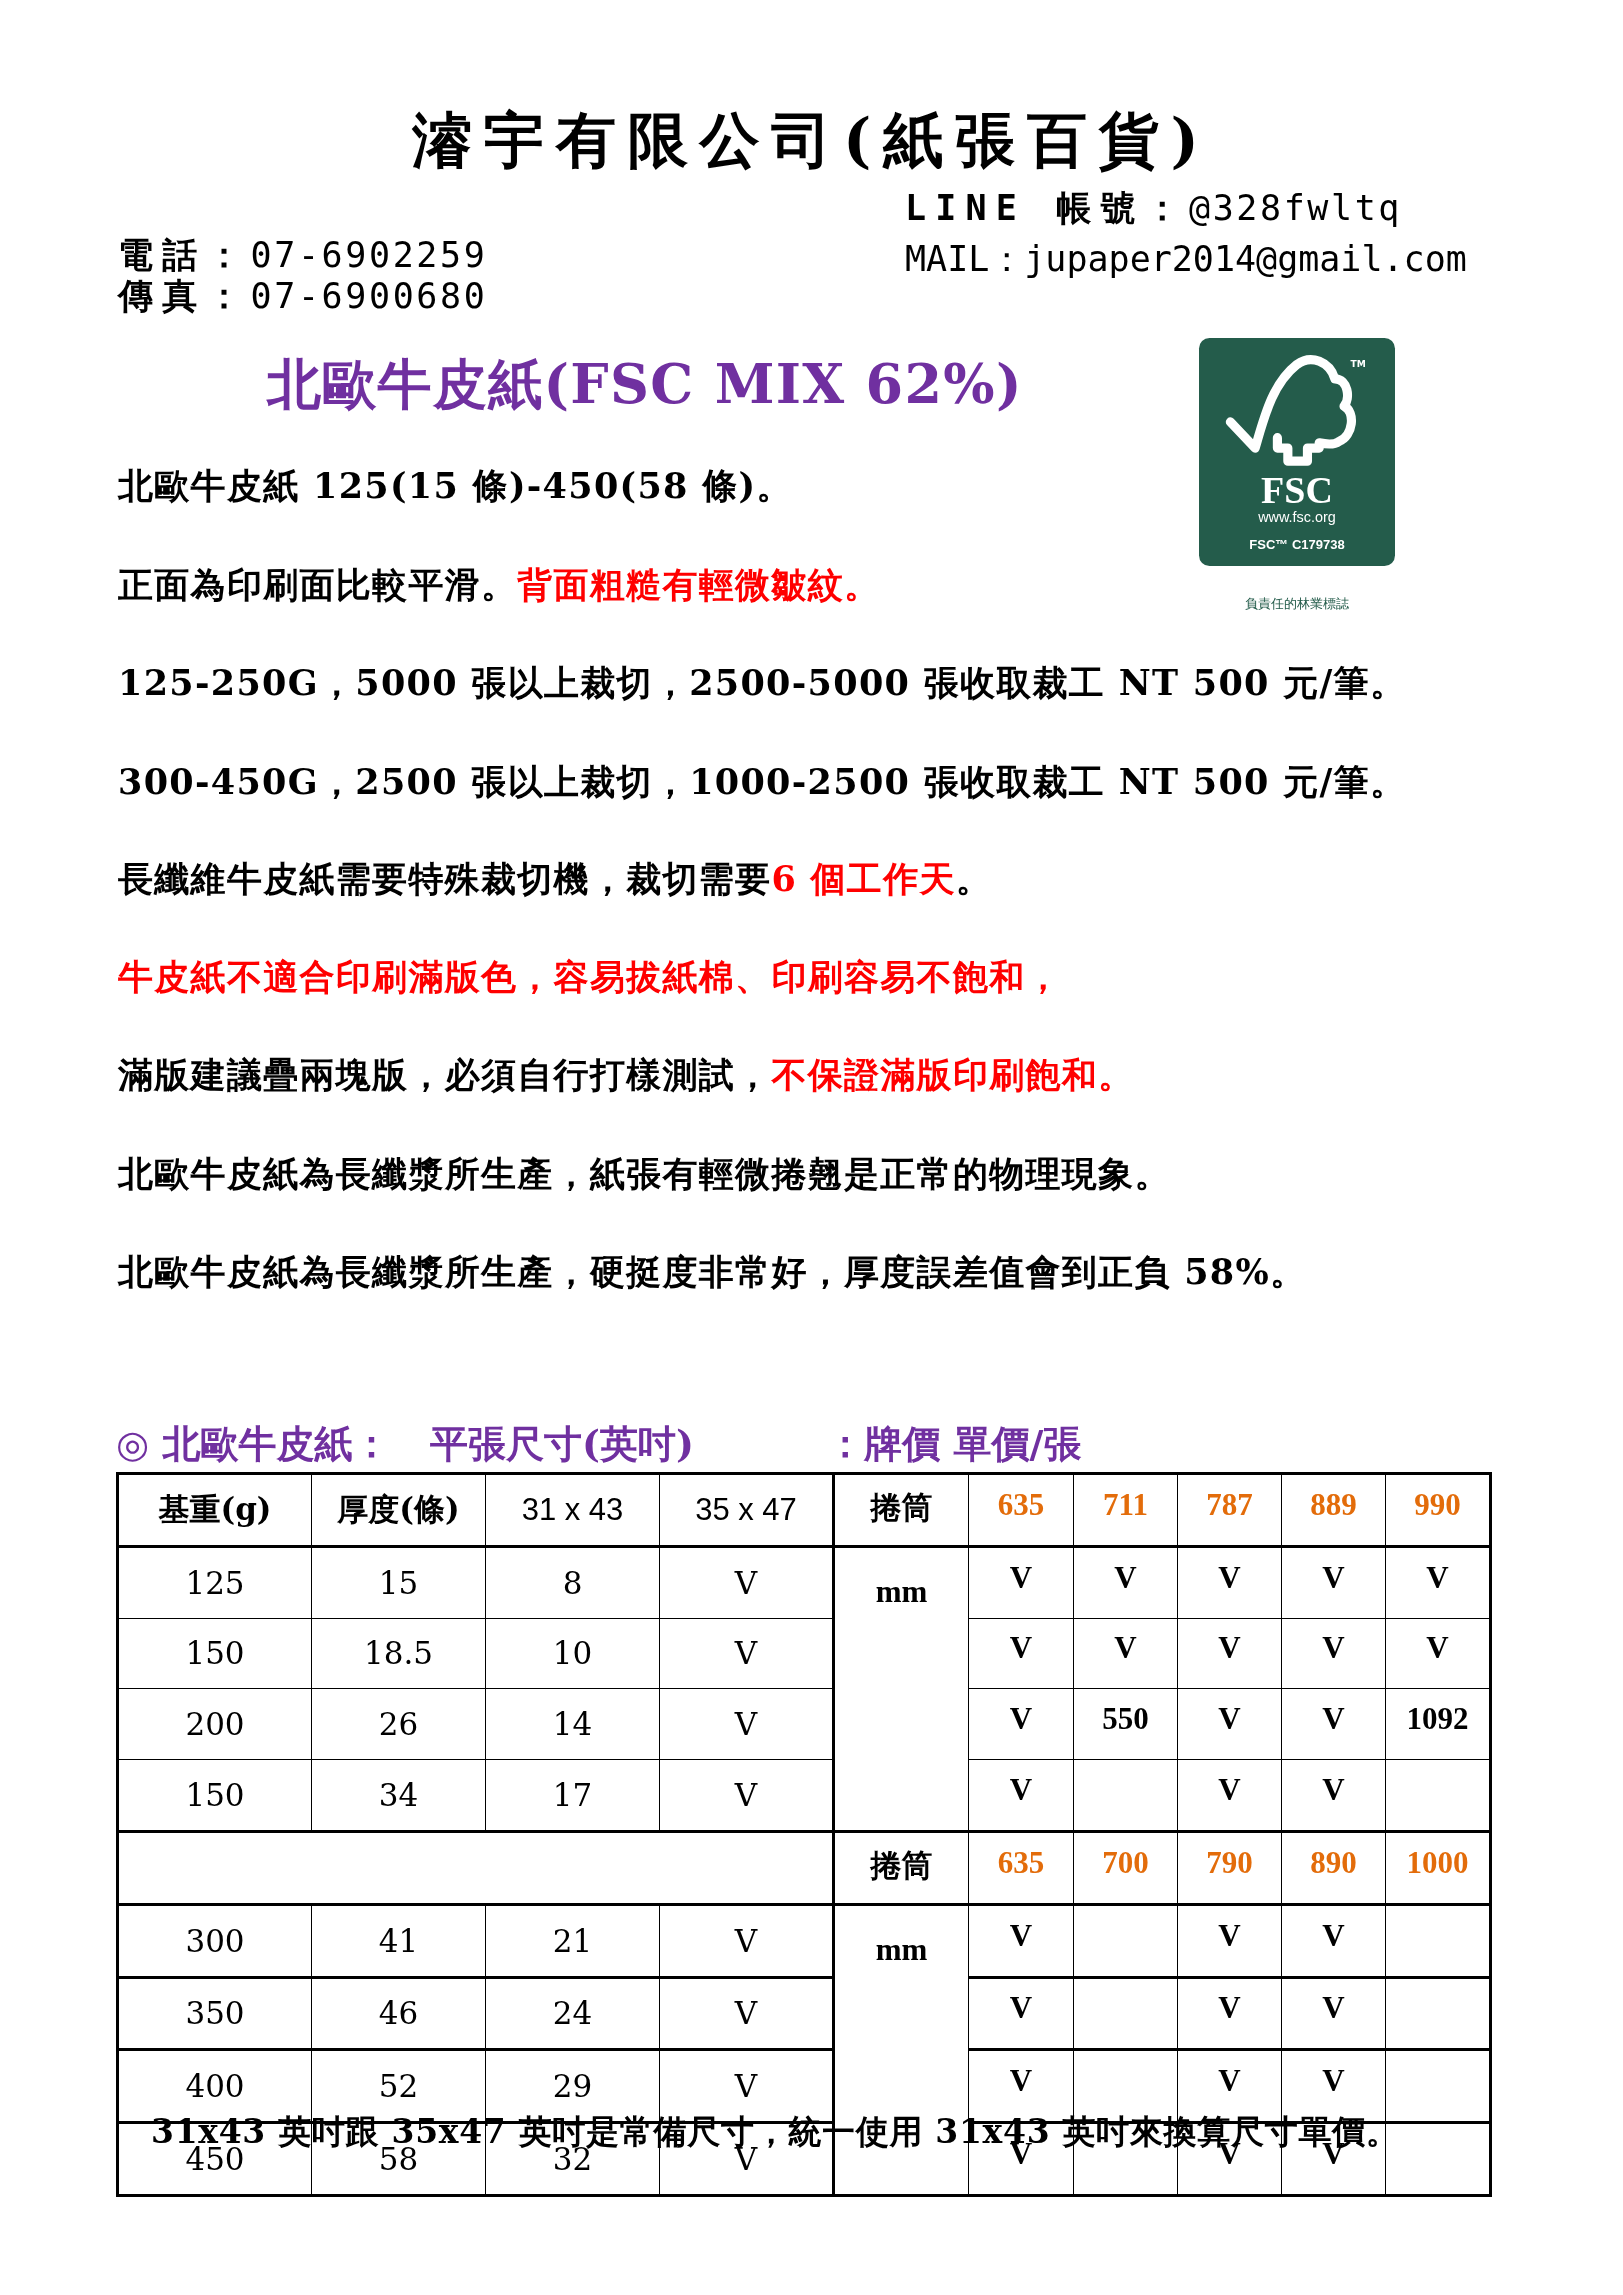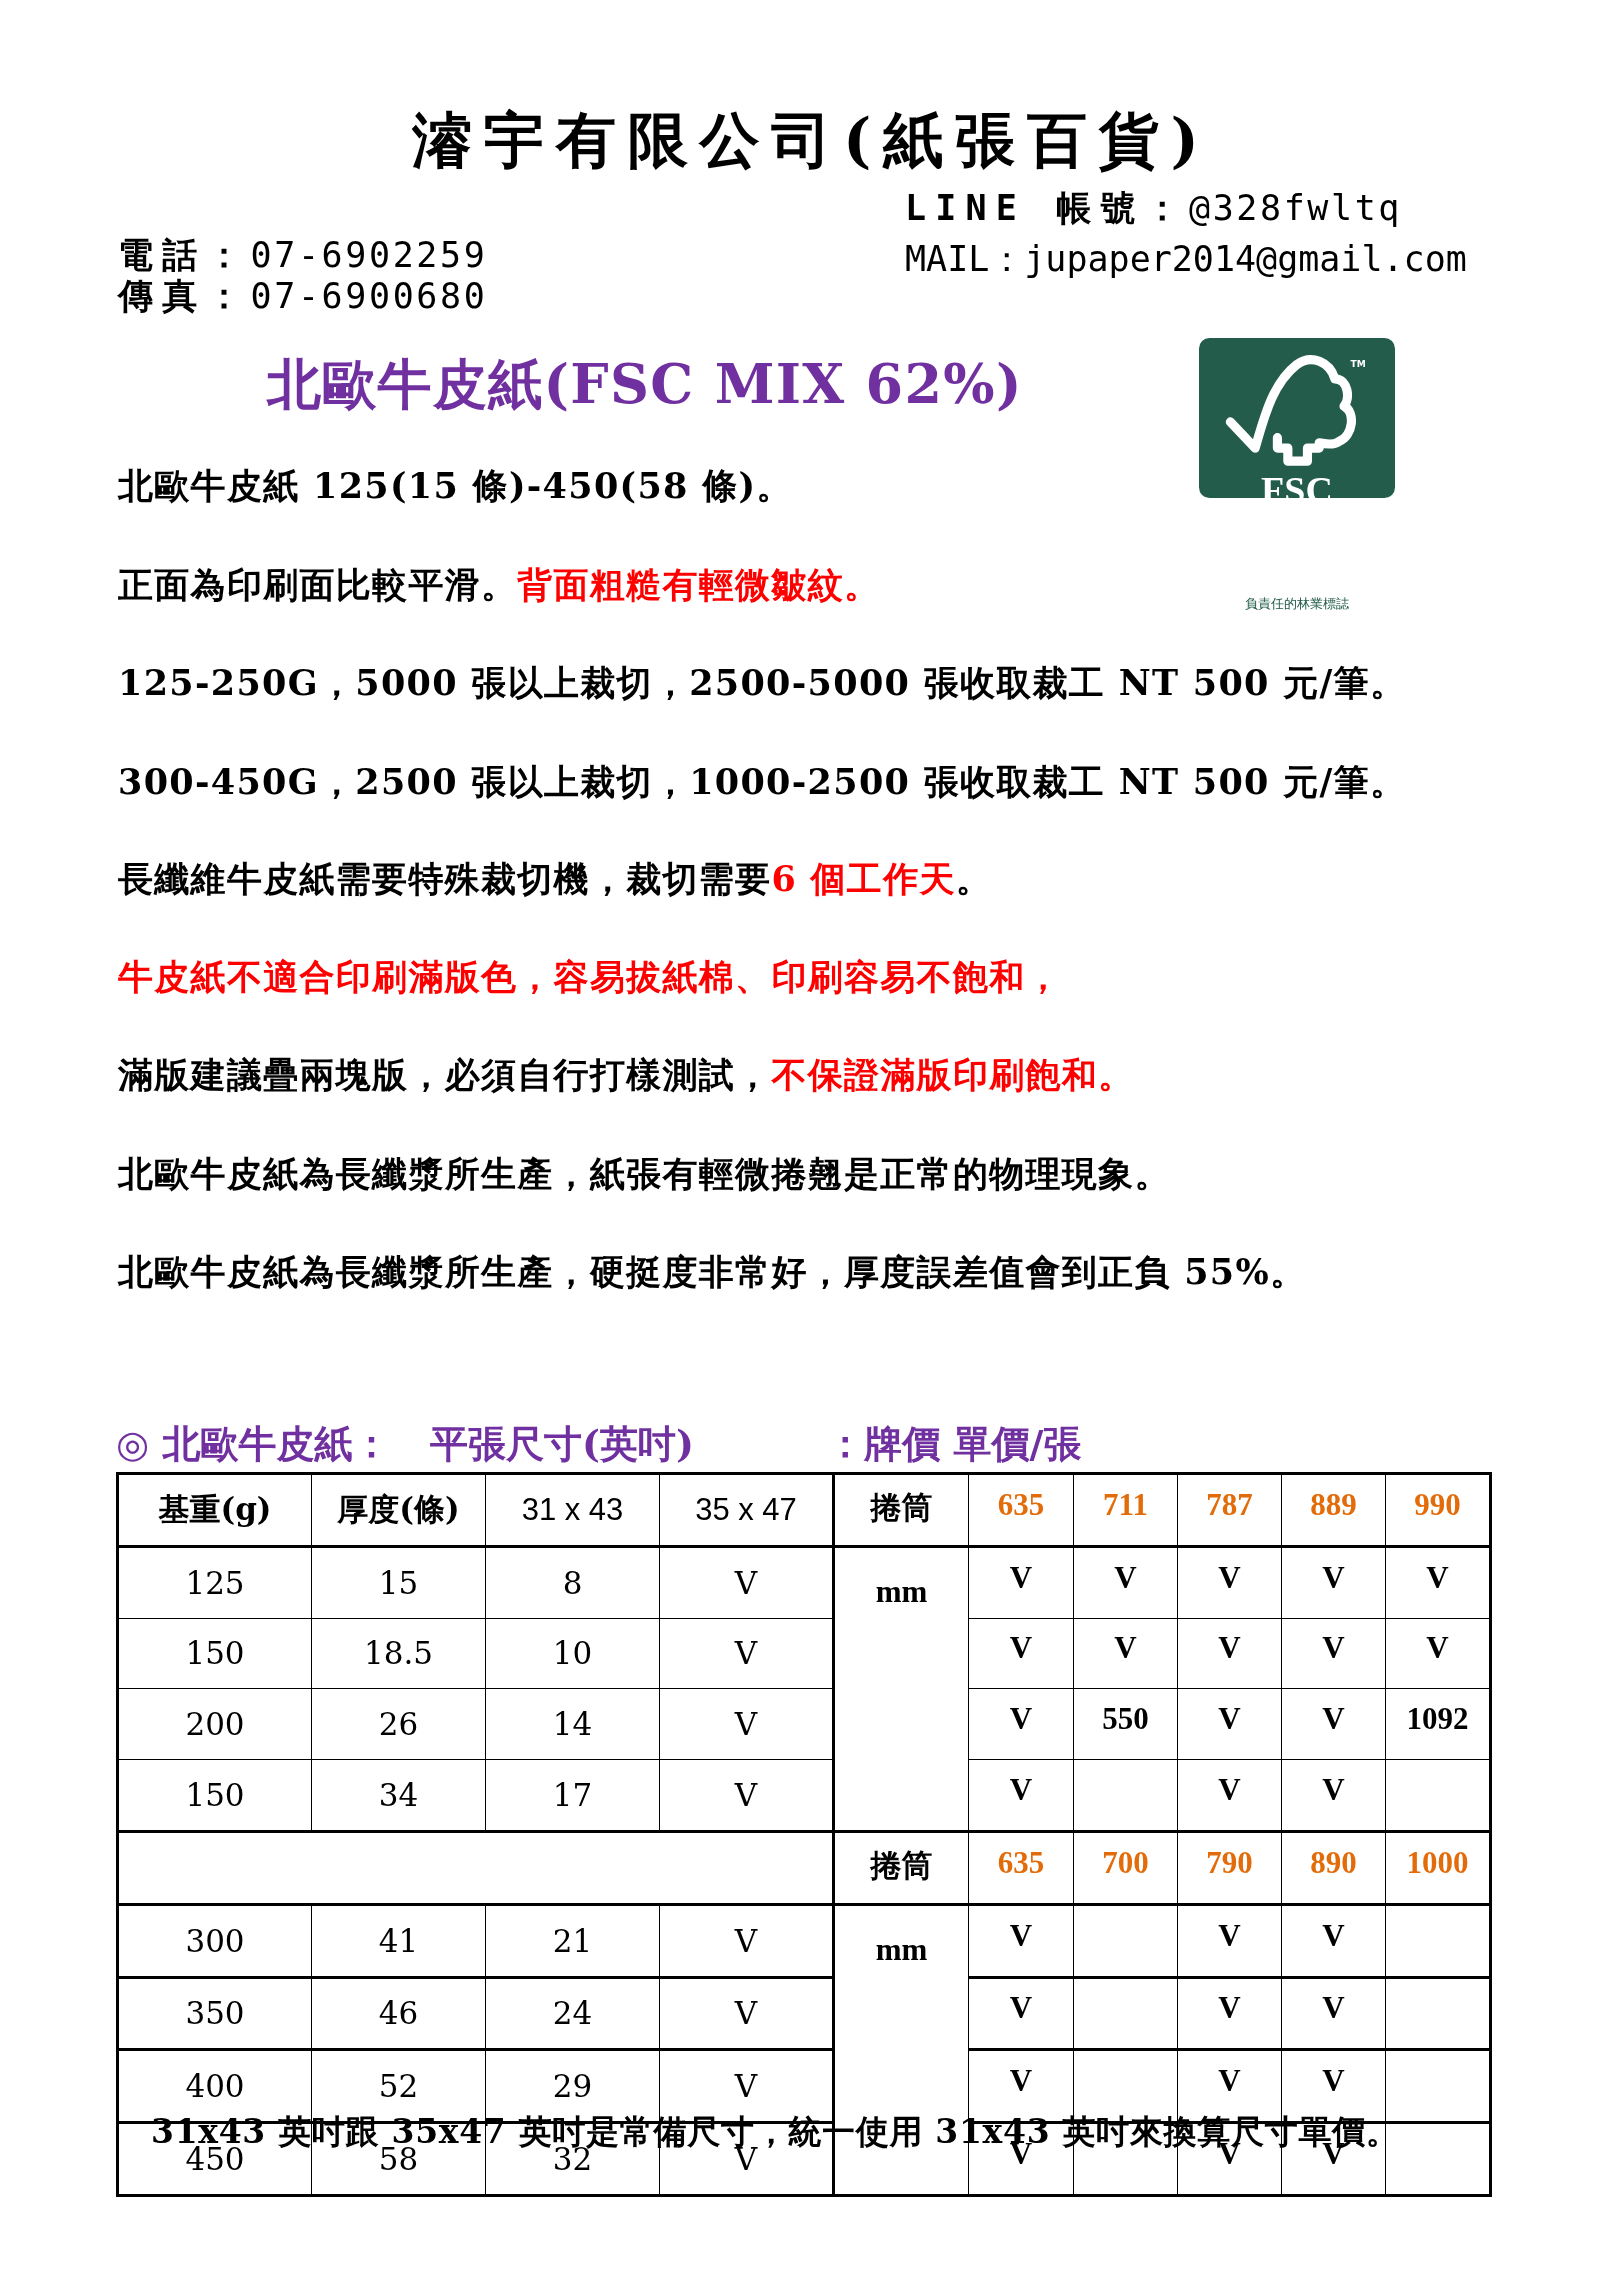--- a/index.html
+++ b/index.html
@@ -8,21 +8,21 @@
   .abs { position: absolute; white-space: nowrap; }
   .company-title { left: 0; width: 1623px; top: 110px; text-align: center;
                    font-size: 60px; font-weight: bold; letter-spacing: 11.8px; line-height: 1; }
   .contact { font-family: "DejaVu Sans Mono", "Liberation Mono", monospace;
              font-size: 35px; line-height: 1; letter-spacing: 2.6px; }
   .contact .lbl { letter-spacing: 9.2px; font-weight: bold; }
   .product-title { left: 267px; top: 357px; font-size: 54px; font-weight: bold;
                    color: #7030a0; line-height: 1; letter-spacing: 1.3px; }
   .line { left: 118px; font-size: 35px; font-weight: bold; line-height: 1; letter-spacing: 1.3px; }
   .red { color: #ff0000; }
-  .logo { left: 1199px; top: 338px; width: 196px; width: 196px; height: 160px;
+  .logo { left: 1199px; top: 338px; width: 196px; width: 196px; height: 228px;
           background: #245c4b; border-radius: 10.5px; }
   .logo svg { position: absolute; left: 0; top: 0; }
   .logo-caption { left: 1199px; top: 595px; width: 196px; text-align: center;
                   font-family: "DejaVu Sans", sans-serif; font-size: 13px; color: #245c4b; }
   .section-title { left: 116px; top: 1425px; font-size: 38px; font-weight: bold; color: #7030a0; line-height: 1; }
   table.price { position: absolute; left: 116px; top: 1472px; border-collapse: collapse;
                 table-layout: fixed; width: 1373px; }
   table.price td { border: 1.3px solid #000; height: 58px; text-align: center; vertical-align: middle;
                    font-size: 31px; padding: 0; }
   table.price { border: 3.3px solid #000; }
@@ -86,21 +86,21 @@
 <div class="abs line red" style="top:959px;">
   <span>牛皮紙不適合印刷滿版色，容易拔紙棉、印刷容易不飽和，</span>
 </div>
 <div class="abs line" style="top:1057px;">
   <span>滿版建議疊兩塊版，必須自行打樣測試，</span><span class="red">不保證滿版印刷飽和。</span>
 </div>
 <div class="abs line" style="top:1156px;">
   <span>北歐牛皮紙為長纖漿所生產，紙張有輕微捲翹是正常的物理現象。</span>
 </div>
 <div class="abs line" style="top:1254px;">
-  <span>北歐牛皮紙為長纖漿所生產，硬挺度非常好，厚度誤差值會到正負 55%。</span>
+  <span>北歐牛皮紙為長纖漿所生產，硬挺度非常好，厚度誤差值會到正負 58%。</span>
 </div>
 
 <div class="abs section-title" style="white-space:pre;">◎ 北歐牛皮紙：   平張尺寸(英吋)          ：牌價 單價/張</div>
 
 <table class="price">
   <colgroup>
     <col style="width:194px">
       <col style="width:174px">
       <col style="width:174px">
       <col style="width:174px">

